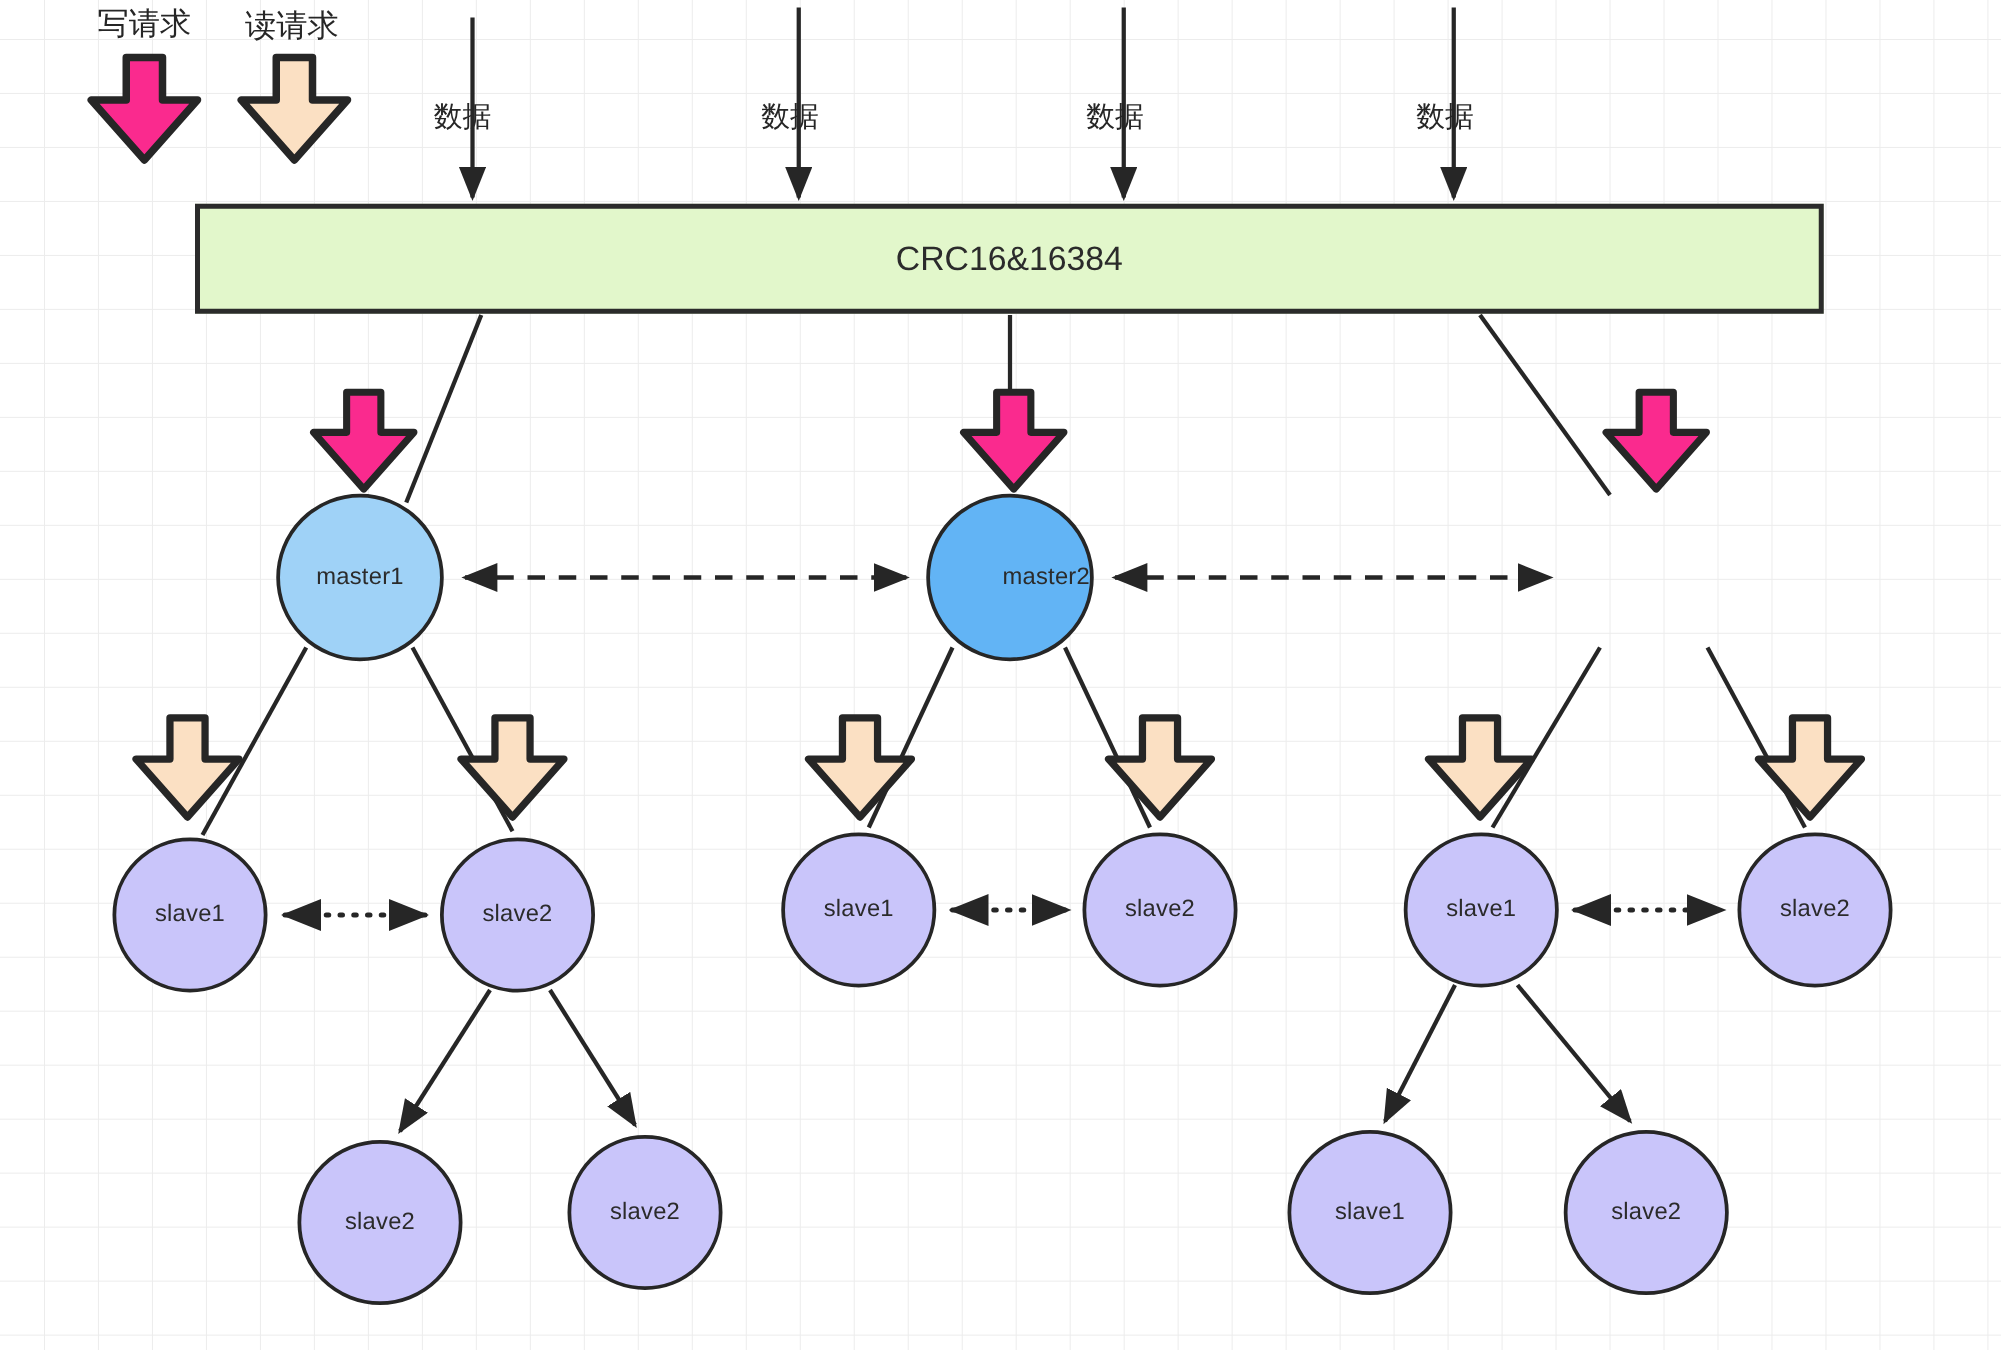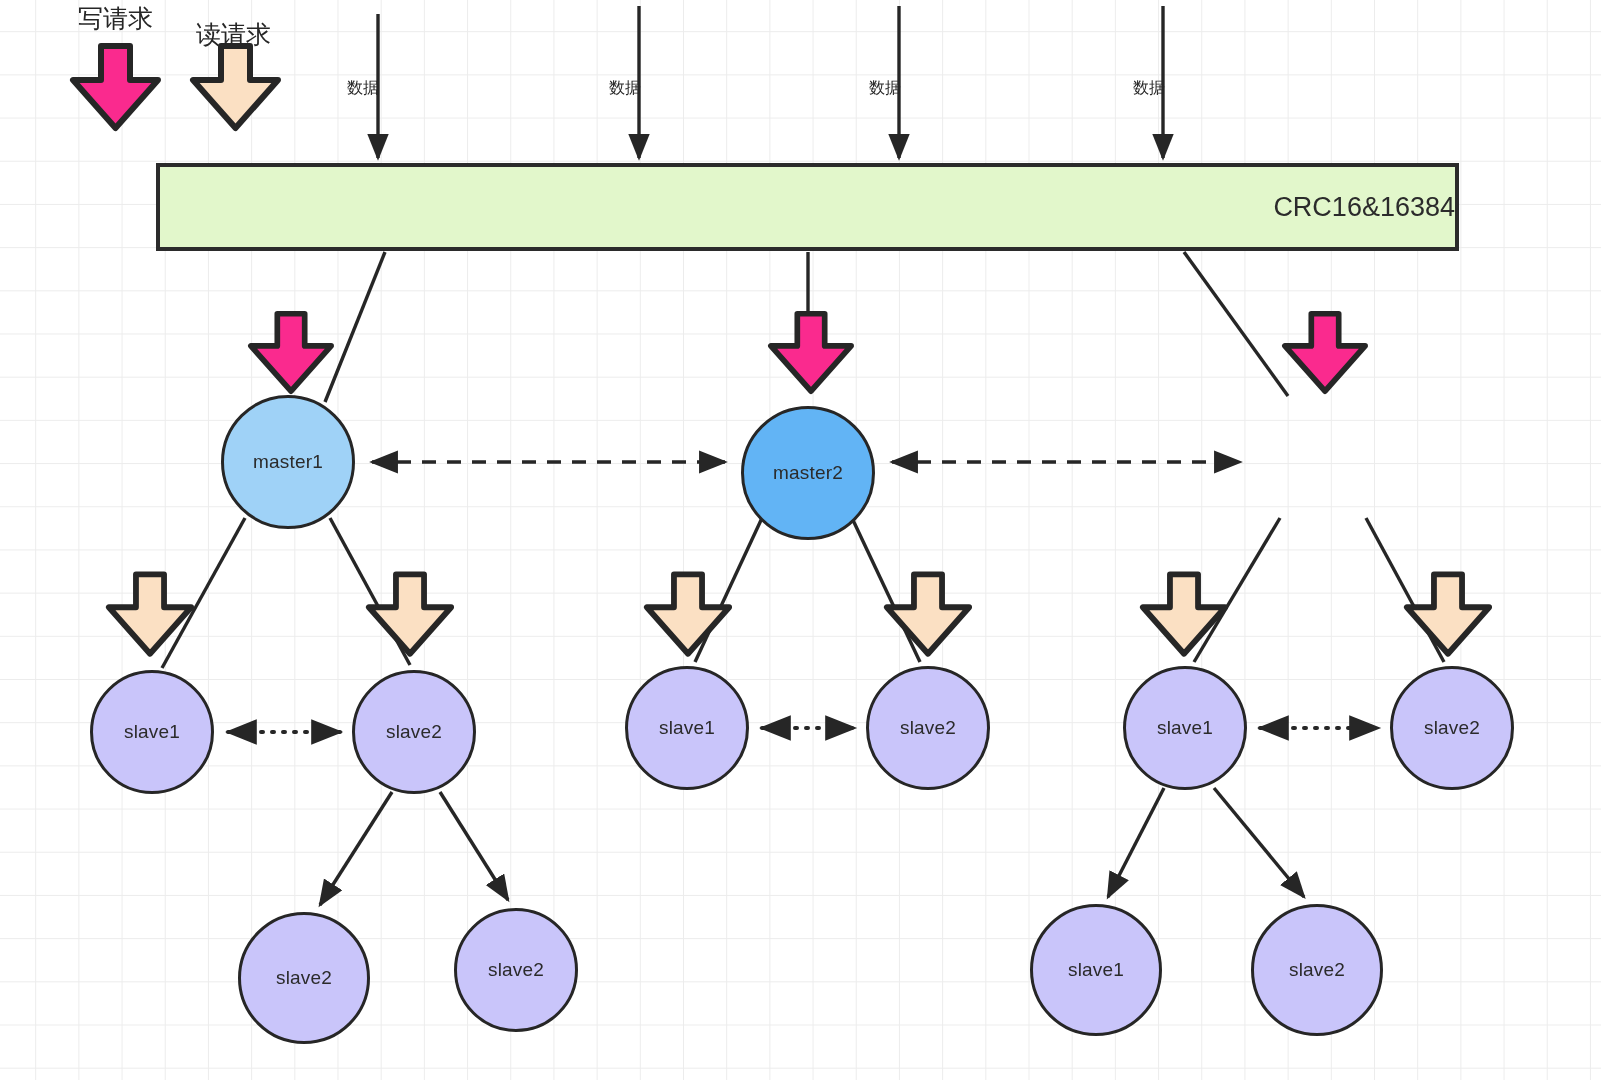--- a/index.html
+++ b/index.html
@@ -39,35 +39,35 @@
     font-size: 19px;
     letter-spacing: .2px;
     z-index: 4;
   }
   .crc-box {
     position: absolute;
     box-sizing: border-box;
     border: 4px solid #2b2b2b;
     display: flex;
     align-items: center;
-    justify-content: flex-end;
+    justify-content: center;
     font-size: 27px;
     color: #2b2b2b;
     z-index: 3;
   }
   .legend-label {
     position: absolute;
     font-size: 25px;
     color: #262626;
     white-space: nowrap;
     z-index: 6;
   }
   .data-label {
     position: absolute;
-    font-size: 16px;
+    font-size: 23px;
     color: #262626;
     white-space: nowrap;
     z-index: 6;
     font-family: Liberation Mono, monospace;
   }
   .big-arrow {
     position: absolute;
     z-index: 5;
   }
   .big-arrow svg { display: block; }
@@ -122,21 +122,21 @@
 
     <g stroke="#262626" stroke-width="3.4" fill="none">
       <line x1="392" y1="792" x2="320" y2="905" marker-end="url(#ah)"></line>
       <line x1="440" y1="792" x2="508" y2="900" marker-end="url(#ah)"></line>
       <line x1="1164" y1="788" x2="1108" y2="897" marker-end="url(#ah)"></line>
       <line x1="1214" y1="788" x2="1304" y2="897" marker-end="url(#ah)"></line>
     </g>
   </svg>
 
   <div class="legend-label" style="left:78px;top:2px;">写请求</div>
-  <div class="legend-label" style="left:196px;top:18px;">读请求</div>
+  <div class="legend-label" style="left:196px;top:4px;">读请求</div>
 
   <div class="big-arrow" style="left:68px;top:42px;">
     <svg width="95" height="90" viewBox="0 0 95 90">
       <path d="M33 4 L62 4 L62 38 L90 38 L47.5 86 L5 38 L33 38 Z" fill="#FA2A8E" stroke="#262626" stroke-width="6" stroke-linejoin="round"></path>
     </svg>
   </div>
   <div class="big-arrow" style="left:188px;top:42px;">
     <svg width="95" height="90" viewBox="0 0 95 90">
       <path d="M33 4 L62 4 L62 38 L90 38 L47.5 86 L5 38 L33 38 Z" fill="#FBE0C3" stroke="#262626" stroke-width="6" stroke-linejoin="round"></path>
     </svg>
@@ -194,21 +194,21 @@
   </div>
   <div class="big-arrow" style="left:1402px;top:570px;">
     <svg width="92" height="88" viewBox="0 0 95 90">
       <path d="M33 4 L62 4 L62 38 L90 38 L47.5 86 L5 38 L33 38 Z" fill="#FBE0C3" stroke="#262626" stroke-width="6" stroke-linejoin="round"></path>
     </svg>
   </div>
 
   <div class="node-circle" style="left:221px;top:395px;width:134px;height:134px;background:#9FD2F7;">
     <span>master1</span>
   </div>
-  <div class="node-circle" style="left:741px;top:406px;width:134px;height:134px;background:#62B4F5;">
+  <div class="node-circle" style="left:741px;top:395px;width:134px;height:134px;background:#62B4F5;justify-content:flex-end;">
     <span>master2</span>
   </div>
 
   <div class="node-circle" style="left:90px;top:670px;width:124px;height:124px;background:#C9C5FA;">
     <span>slave1</span>
   </div>
   <div class="node-circle" style="left:352px;top:670px;width:124px;height:124px;background:#C9C5FA;">
     <span>slave2</span>
   </div>
   <div class="node-circle" style="left:625px;top:666px;width:124px;height:124px;background:#C9C5FA;">

